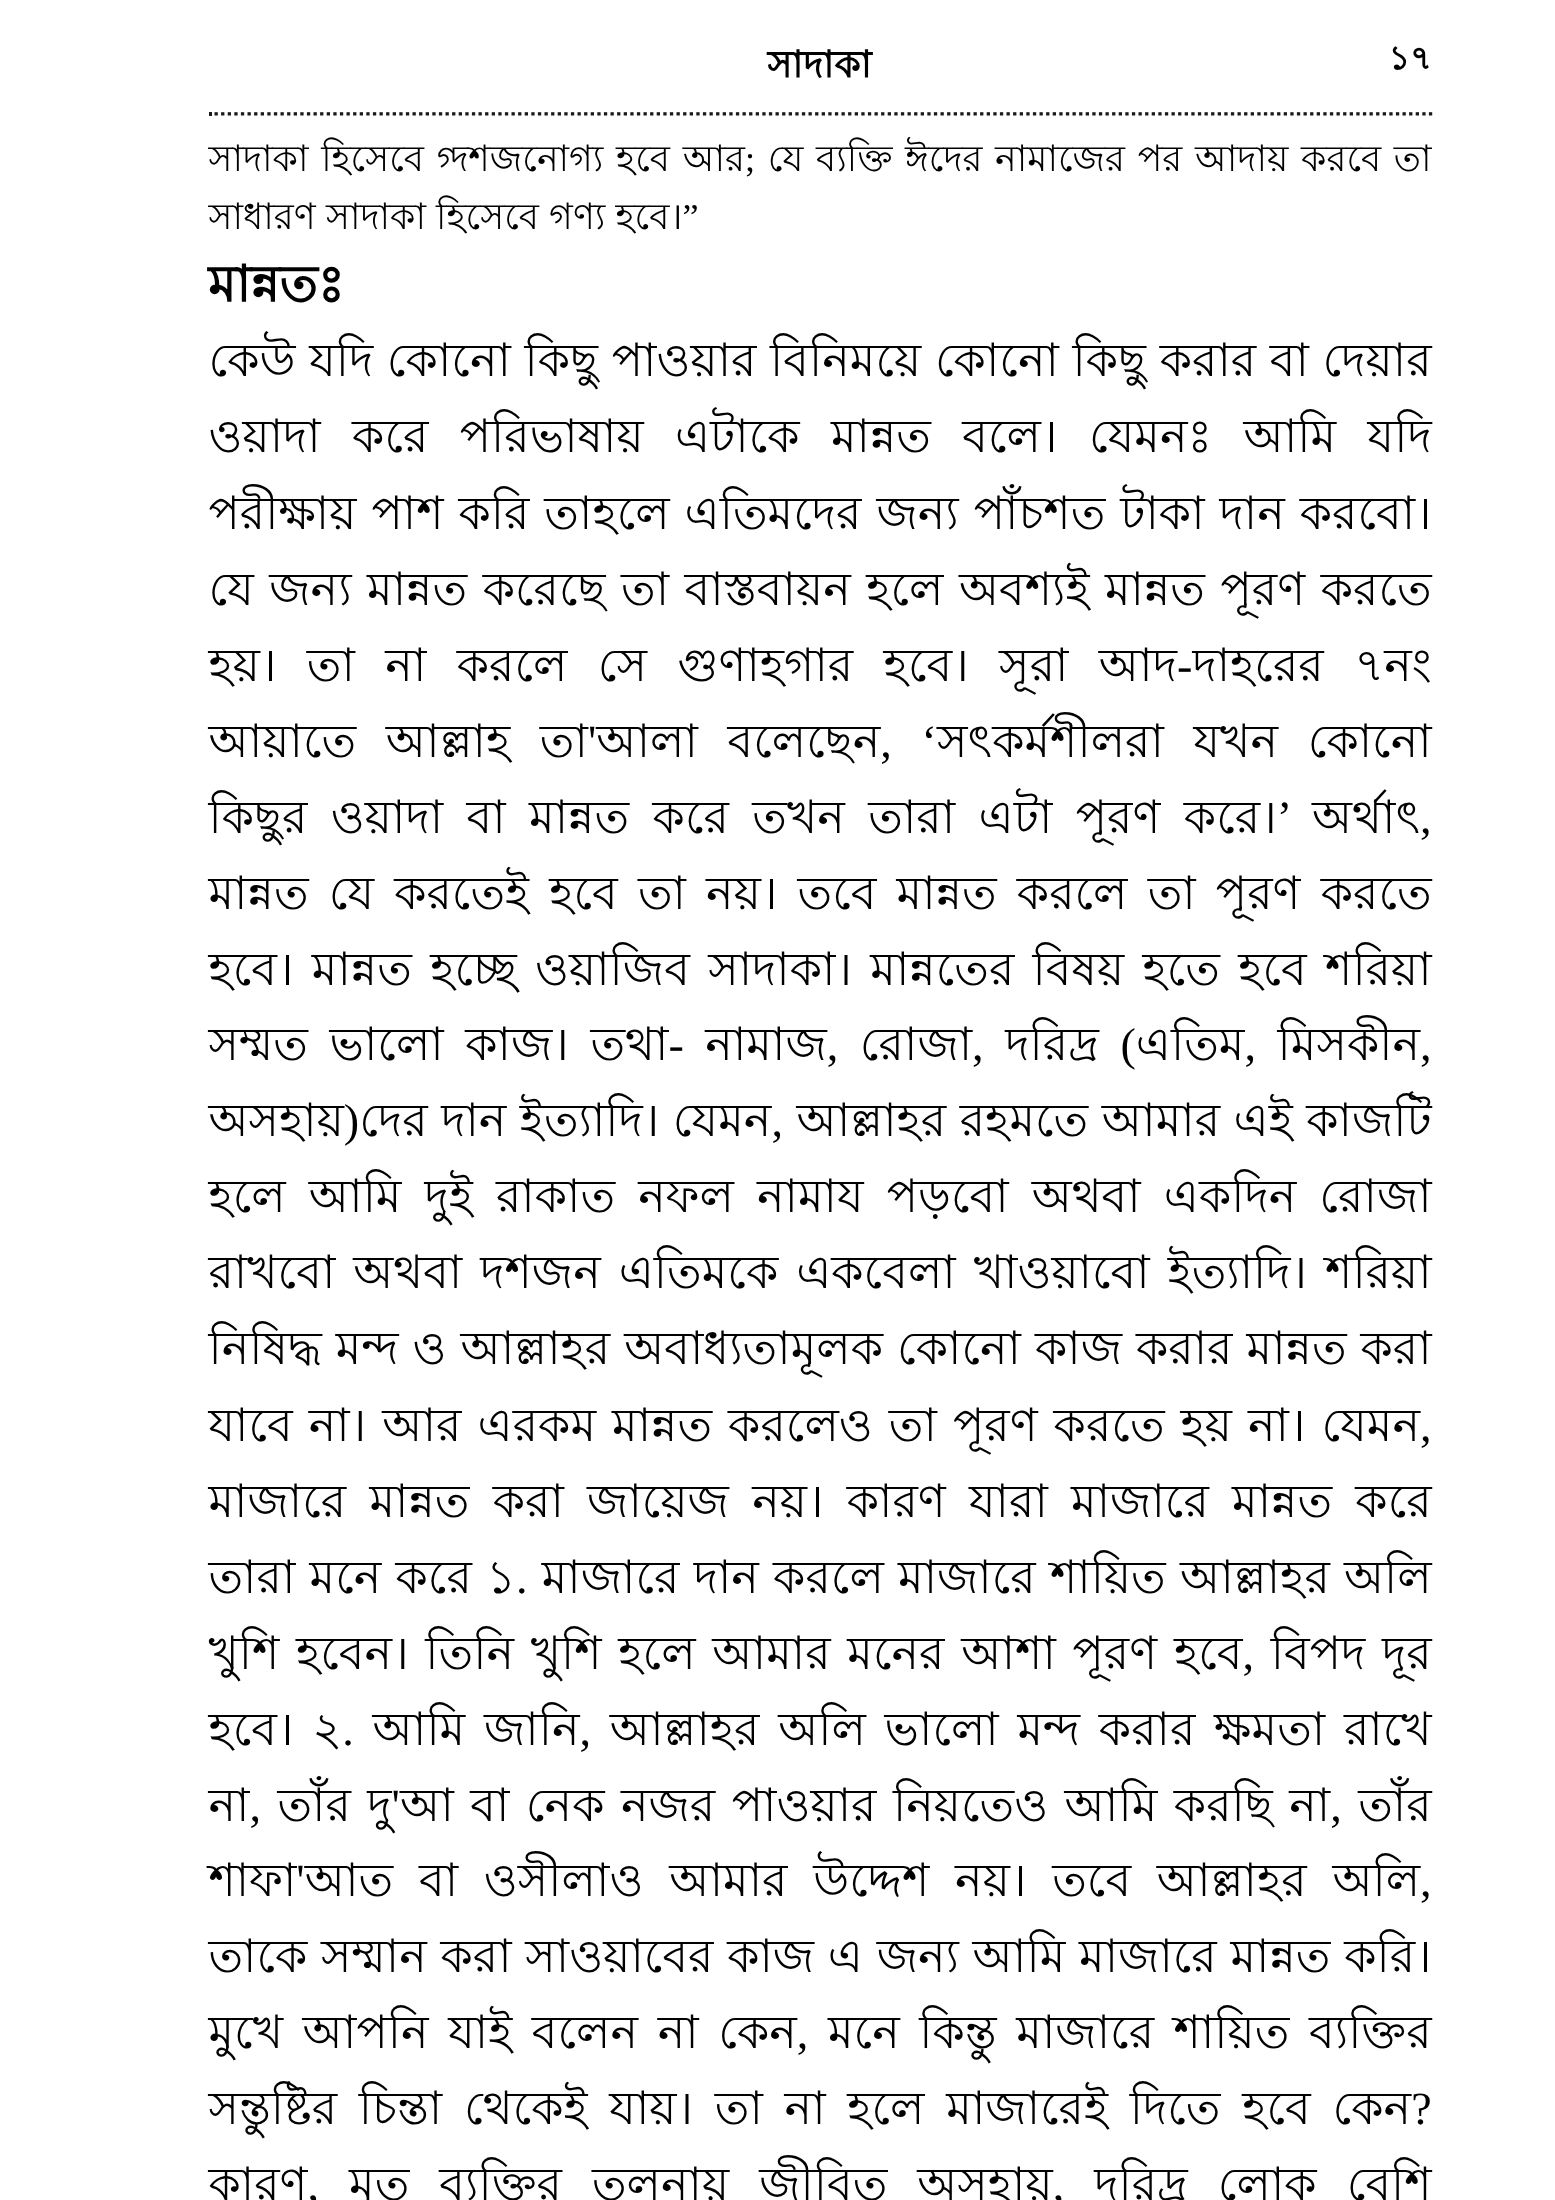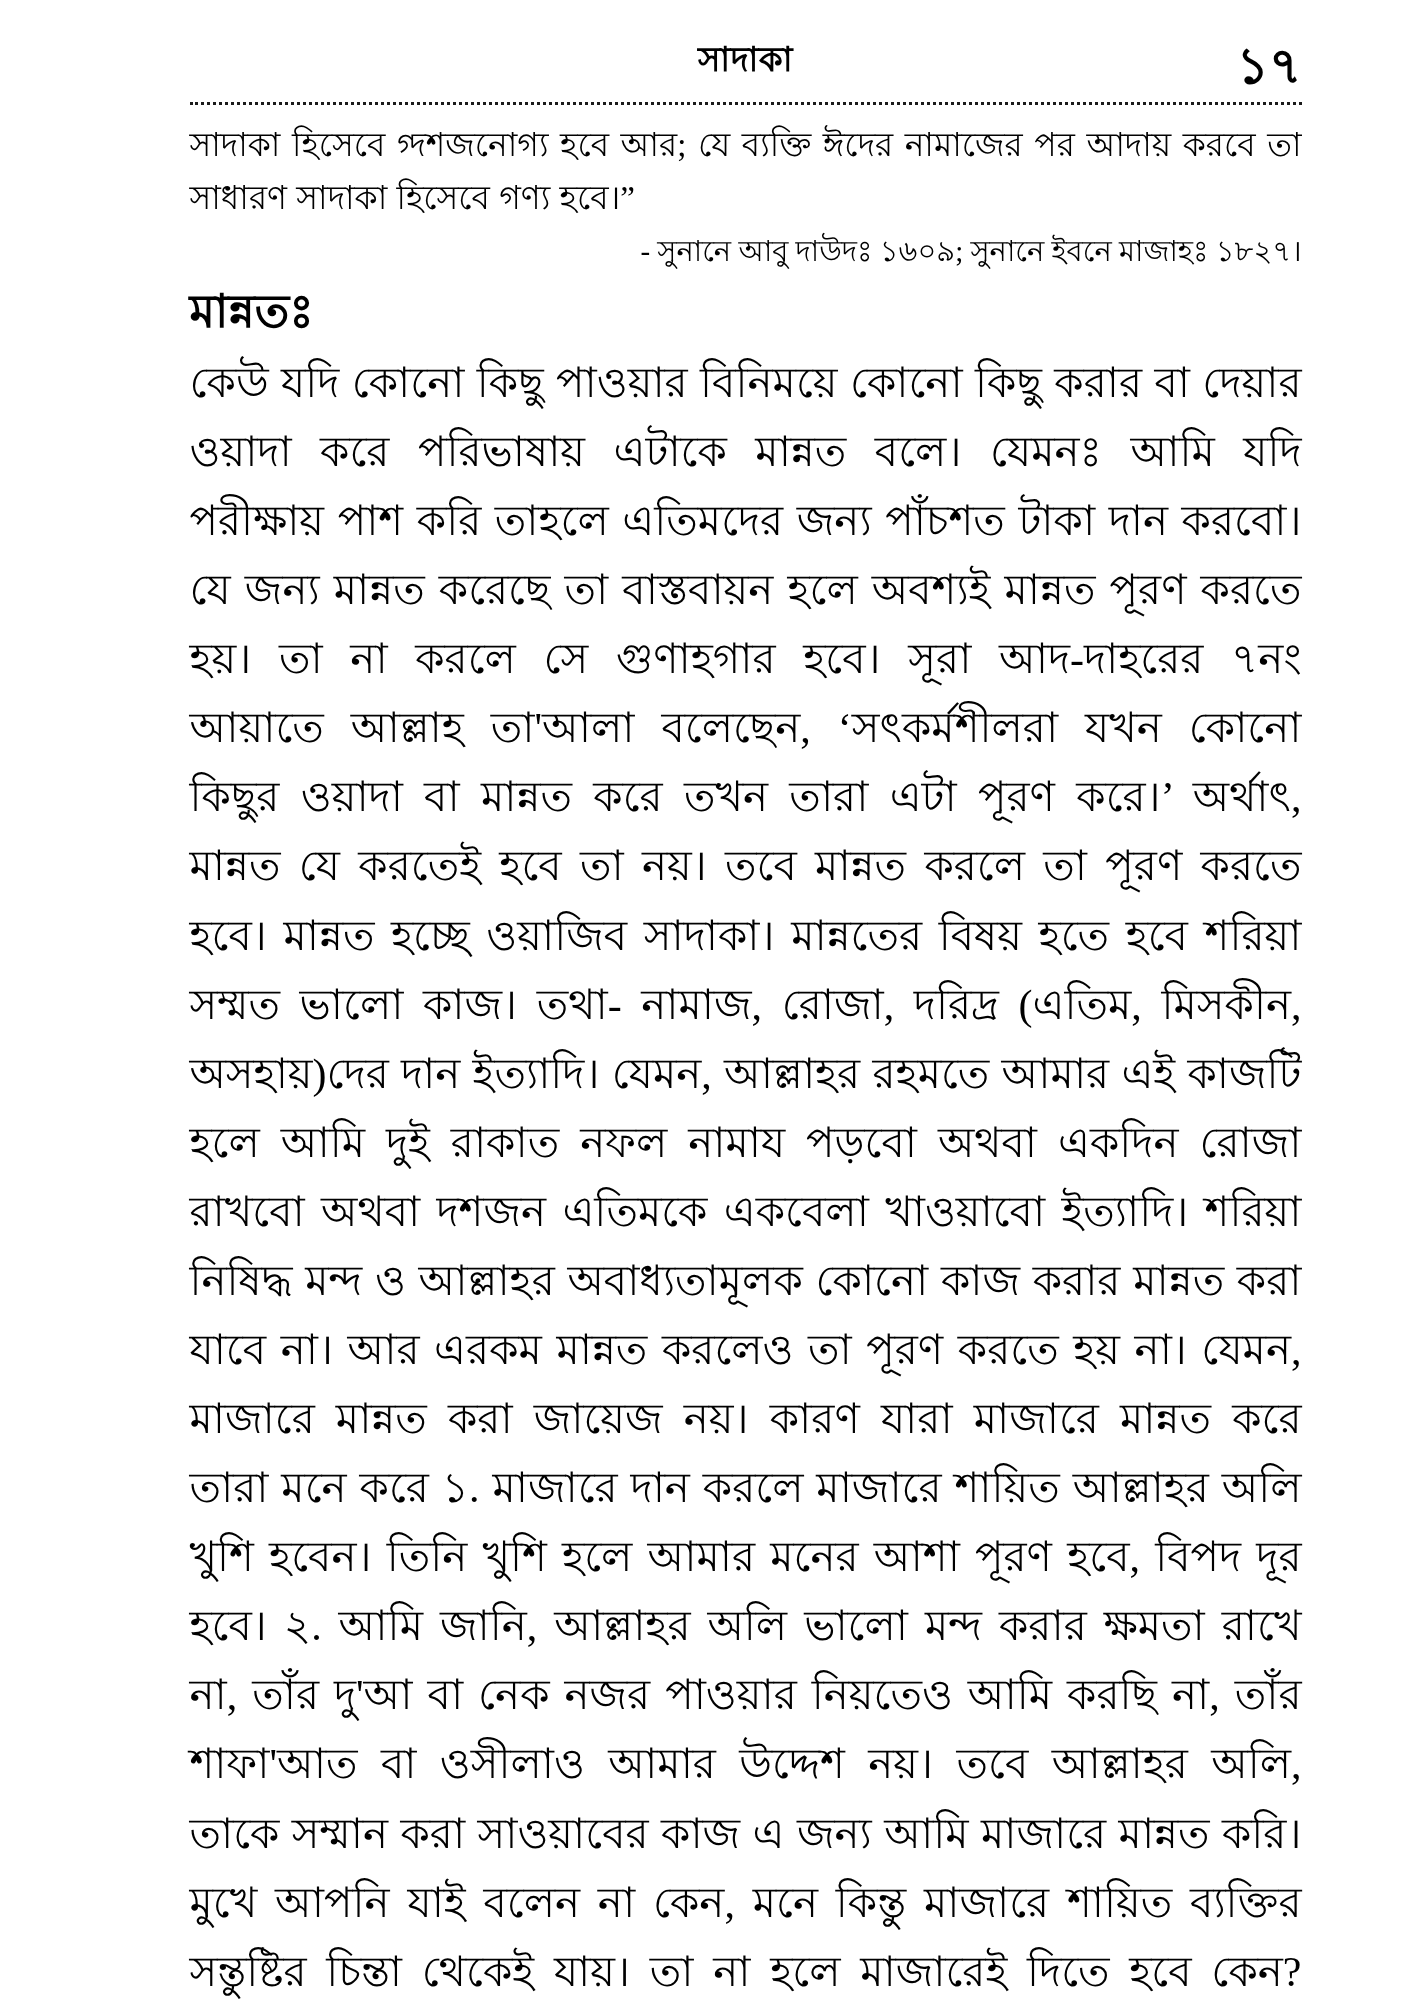--- a/index.html
+++ b/index.html
@@ -37,21 +37,21 @@
     text-align: center;
     font-size: 34px;
     font-weight: bold;
     letter-spacing: 0.5px;
     line-height: 1.2;
   }
   .head-folio {
     position: absolute;
     right: 0;
     top: -4px;
-    font-size: 50px;
+    font-size: 30px;
     font-weight: bold;
     line-height: 1.2;
   }
   .rule-dotted {
     border: 0;
     border-top: 3px dotted #1a1a1a;
     margin: 6px 0 14px 0;
     height: 0;
     width: 100%;
   }
@@ -99,20 +99,19 @@
 
     <div class="running-head">
       <div class="head-title">সাদাকা</div>
       <div class="head-folio">১৭</div>
     </div>
 
     <hr class="rule-dotted">
 
     <p class="para para-quote-tail">সাদাকা হিসেবে গ্দশজনোগ্য হবে আর; যে ব্যক্তি ঈদের নামাজের পর আদায় করবে তা সাধারণ সাদাকা হিসেবে গণ্য হবে।”</p>
 
-    <p class="citation">- সুনানে আবু দাউদঃ ১৬০৯; সুনানে ইবনে মাজাহঃ ১৮২৭।</p>
 
     <h2 class="section-heading">মান্নতঃ</h2>
 
     <p class="body-main">কেউ যদি কোনো কিছু পাওয়ার বিনিময়ে কোনো কিছু করার বা দেয়ার ওয়াদা করে পরিভাষায় এটাকে মান্নত বলে। যেমনঃ আমি যদি পরীক্ষায় পাশ করি তাহলে এতিমদের জন্য পাঁচশত টাকা দান করবো। যে জন্য মান্নত করেছে তা বাস্তবায়ন হলে অবশ্যই মান্নত পূরণ করতে হয়। তা না করলে সে গুণাহগার হবে। সূরা আদ-দাহরের ৭নং আয়াতে আল্লাহ তা'আলা বলেছেন, ‘সৎকর্মশীলরা যখন কোনো কিছুর ওয়াদা বা মান্নত করে তখন তারা এটা পূরণ করে।’ অর্থাৎ, মান্নত যে করতেই হবে তা নয়। তবে মান্নত করলে তা পূরণ করতে হবে। মান্নত হচ্ছে ওয়াজিব সাদাকা। মান্নতের বিষয় হতে হবে শরিয়া সম্মত ভালো কাজ। তথা- নামাজ, রোজা, দরিদ্র (এতিম, মিসকীন, অসহায়)দের দান ইত্যাদি। যেমন, আল্লাহর রহমতে আমার এই কাজটি হলে আমি দুই রাকাত নফল নামায পড়বো অথবা একদিন রোজা রাখবো অথবা দশজন এতিমকে একবেলা খাওয়াবো ইত্যাদি। শরিয়া নিষিদ্ধ মন্দ ও আল্লাহর অবাধ্যতামূলক কোনো কাজ করার মান্নত করা যাবে না। আর এরকম মান্নত করলেও তা পূরণ করতে হয় না। যেমন, মাজারে মান্নত করা জায়েজ নয়। কারণ যারা মাজারে মান্নত করে তারা মনে করে ১. মাজারে দান করলে মাজারে শায়িত আল্লাহর অলি খুশি হবেন। তিনি খুশি হলে আমার মনের আশা পূরণ হবে, বিপদ দূর হবে। ২. আমি জানি, আল্লাহর অলি ভালো মন্দ করার ক্ষমতা রাখে না, তাঁর দু'আ বা নেক নজর পাওয়ার নিয়তেও আমি করছি না, তাঁর শাফা'আত বা ওসীলাও আমার উদ্দেশ নয়। তবে আল্লাহর অলি, তাকে সম্মান করা সাওয়াবের কাজ এ জন্য আমি মাজারে মান্নত করি। মুখে আপনি যাই বলেন না কেন, মনে কিন্তু মাজারে শায়িত ব্যক্তির সন্তুষ্টির চিন্তা থেকেই যায়। তা না হলে মাজারেই দিতে হবে কেন? কারণ, মৃত ব্যক্তির তুলনায় জীবিত অসহায়, দরিদ্র লোক বেশি হকদার। উপরের প্রতিটি নিয়তে আল্লাহর সন্তুষ্টির পাশাপাশি মাজারে শায়িত ব্যক্তির সন্তুষ্টি অর্জনের একটি লক্ষ্য থাকে। আল্লাহর পাশাপাশি</p>
 
   </div>
 </div>
 
 </body></html>

